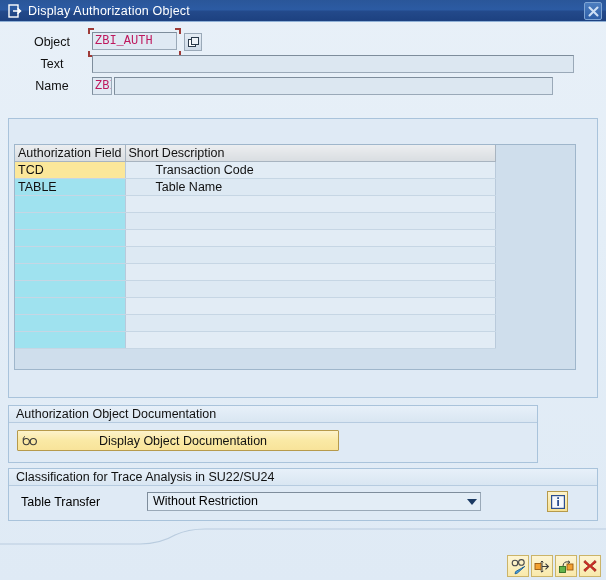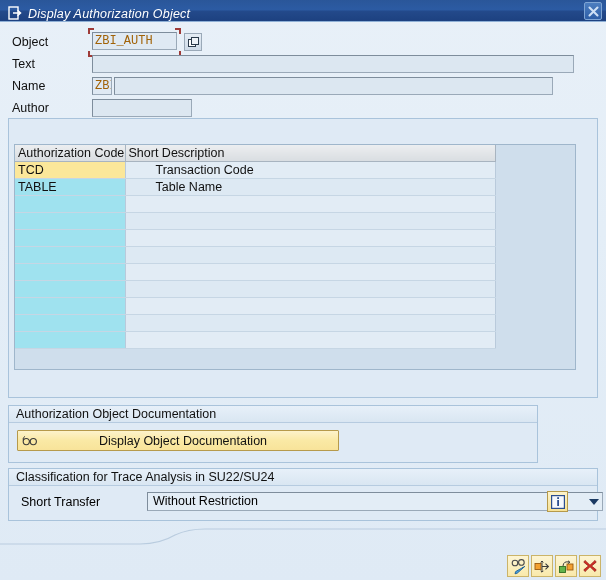--- a/index.html
+++ b/index.html
@@ -17,21 +17,21 @@
     width: 606px; height: 580px;
     background: linear-gradient(to bottom, #e8f0f8 0%, #e4eef7 40%, #dfeaf5 100%);
   }
 
   
   .titlebar {
     position: absolute; left: 0; top: 0;
     width: 606px; height: 22px;
     background: linear-gradient(to bottom, #2a5699 0%, #2c5ba3 45%, #23498a 55%, #1d4180 100%);
     border-bottom: 1px solid #8fb0d6;
-    display: flex; align-items: flex-end; font-style: italic;
+    display: flex; align-items: center;
   }
   .titlebar .tb-icon {
     width: 18px; height: 16px;
     margin-left: 7px; margin-right: 3px;
     position: relative;
     flex: none;
   }
   .titlebar .tb-title {
     color: #ffffff;
     font-size: 12.5px;
@@ -60,32 +60,33 @@
     position: absolute; left: 0;
     height: 22px;
     display: flex; align-items: center;
   }
   .flabel {
     width: 92px;
     padding-left: 12px;
     font-size: 12.5px;
     color: #101010;
     white-space: nowrap;
+    text-align: center;
   }
   .finput {
     height: 18px;
     background: #dfe9f3;
     border: 1px solid #9aa9b8;
     border-top-color: #7e8d9c;
     border-left-color: #7e8d9c;
     font-family: "Liberation Mono", monospace;
     font-size: 12px;
     line-height: 16px;
     padding: 0 2px;
-    color: #a16207;
+    color: #be185d;
     white-space: nowrap;
     overflow: hidden;
   }
   .finput.readonly { background: #dce7f1; }
   
   .focus-wrap { position: relative; display: inline-block; }
   .focus-wrap .br {
     position: absolute; width: 6px; height: 6px;
     border: 2px solid #9e3b38; pointer-events: none;
   }
@@ -271,37 +272,33 @@
       <span class="flabel">Text</span>
       <span class="finput readonly" style="width:482px;display:inline-block;"></span>
     </div>
 
     <div class="frow" style="top:53px;">
       <span class="flabel">Name</span>
       <span class="finput" style="width:20px;display:inline-block;">ZBI</span>
       <span class="finput readonly" style="width:439px;display:inline-block;margin-left:2px;"></span>
     </div>
 
-    <div class="frow" style="top:75px;">
-      <span class="flabel">Author</span>
-      <span class="finput readonly" style="width:100px;display:inline-block;"></span>
-    </div>
   </div>
 
   <div class="group" style="left:8px; top:118px; width:590px; height:280px;">
 
     <div class="tbl-outer" style="left:5px; top:25px; width:562px; height:226px;">
       <table class="tbl" style="width:480px;">
         <colgroup>
             <col style="width:110px">
             <col style="width:370px">
           </colgroup>
         <thead>
           <tr>
-            <th>Authorization Code</th>
+            <th>Authorization Field</th>
             <th>Short Description</th>
           </tr>
         </thead>
         <tbody>
             <tr>
               <td class="c1 sel">TCD</td>
               <td class="c2">Transaction Code</td>
             </tr>
             <tr>
               <td class="c1">TABLE</td>
@@ -360,23 +357,23 @@
           <path d="M1.3 5.4 Q0.3 2.6 3.0 1.4" fill="none" stroke="#3a3a3a" stroke-width="1"></path>
         </svg>
       </span>
       <span class="blabel">Display Object Documentation</span>
     </div>
   </div>
 
   <div class="group" style="left:8px; top:468px; width:590px; height:53px;">
     <div class="ghead">Classification for Trace Analysis in SU22/SU24</div>
 
-    <span style="position:absolute; left:12px; top:26px; font-size:12.5px;">Short Transfer</span>
-
-    <div class="selwrap" style="position:absolute; left:138px; top:23px; width:456px;">
+    <span style="position:absolute; left:12px; top:26px; font-size:12.5px;">Table Transfer</span>
+
+    <div class="selwrap" style="position:absolute; left:138px; top:23px; width:334px;">
       <span class="selval">Without Restriction</span>
       <span class="arrow">
           <i></i>
         </span>
     </div>
 
     <div class="infobtn" style="position:absolute; left:538px; top:22px;">
       <span>
         <svg width="14" height="14" viewBox="0 0 14 14">
           <rect x="0.6" y="0.6" width="12.8" height="12.8" fill="#f5f8fd" stroke="#2b4e8f" stroke-width="1.2"></rect>

